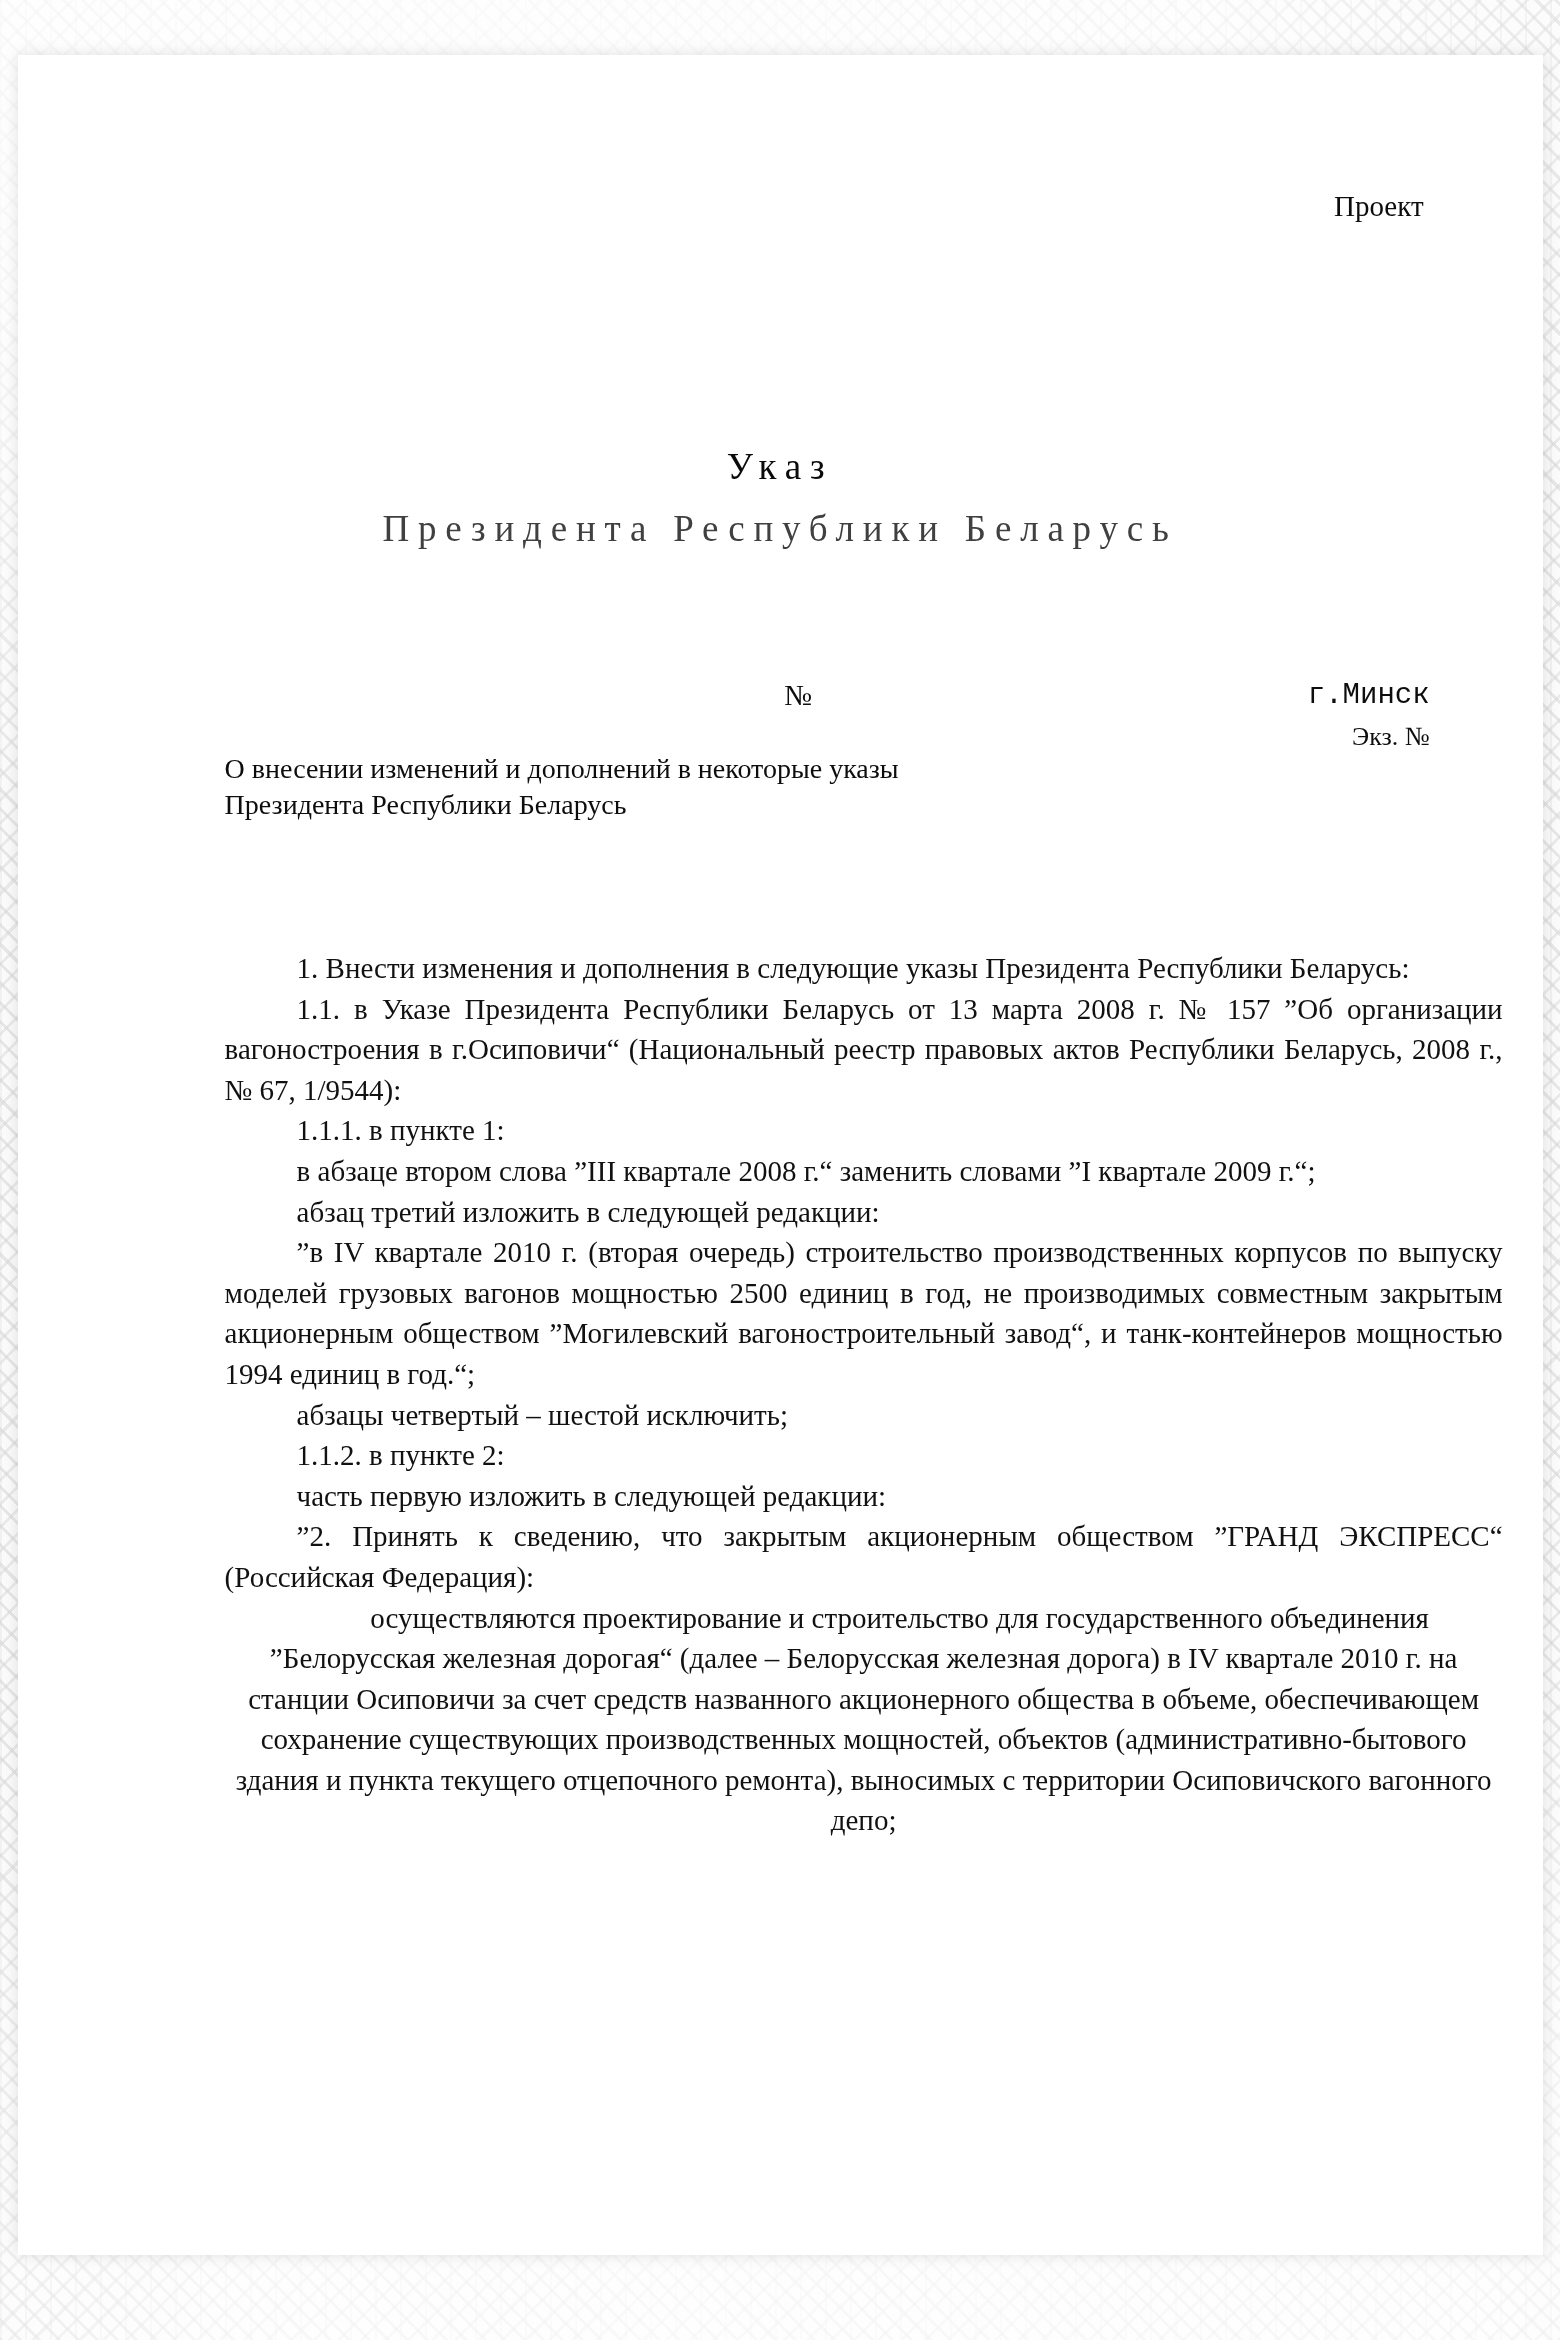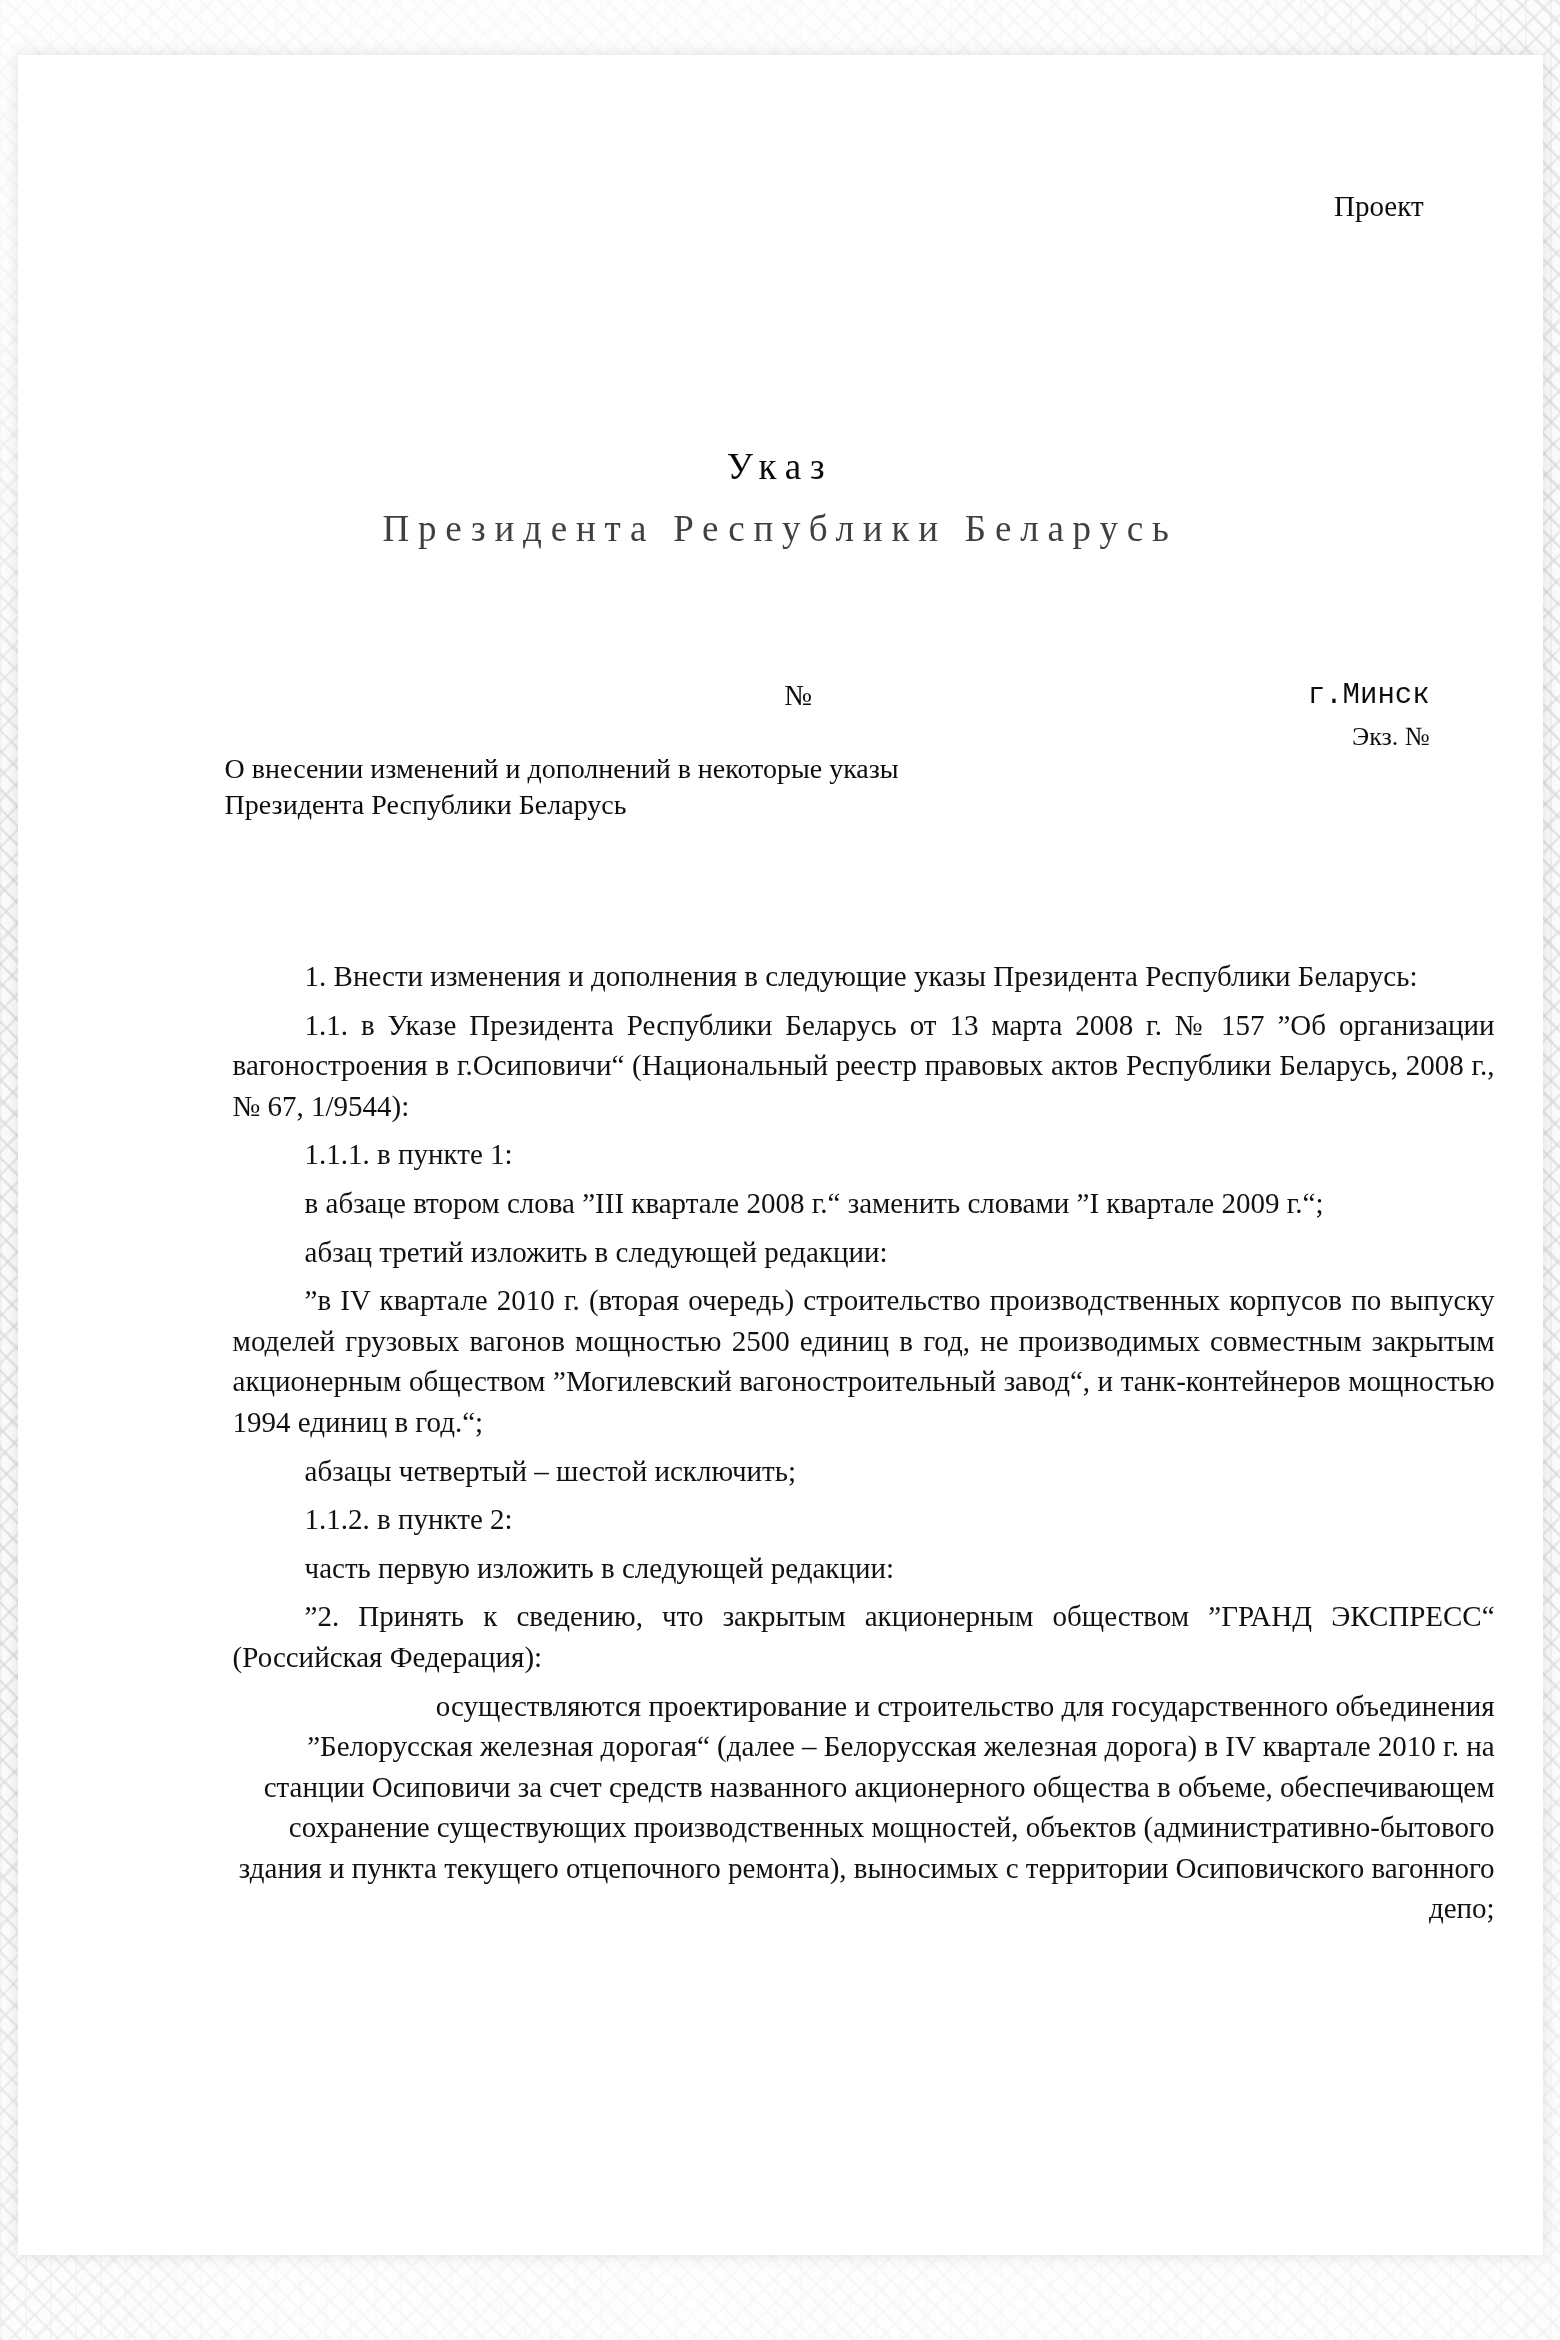--- a/index.html
+++ b/index.html
@@ -128,27 +128,27 @@
   .body-block {
     position: absolute;
     left: 207px;
     top: 893px;
     width: 1278px;
     font-size: 29px;
     line-height: 1.40;
     color: #111111;
   }
   .body-block p {
-    margin: 8px;
+    margin: 0;
     text-align: justify;
     text-indent: 72px;
     text-justify: inter-word;
   }
   .body-block p.last-flush {
-    text-align: right;
+    text-align: center;
   }
 </style>
 </head>
 <body>
 
 <div id="backdrop"></div>
 
 <div id="page">
   <div class="page-inner">
 

